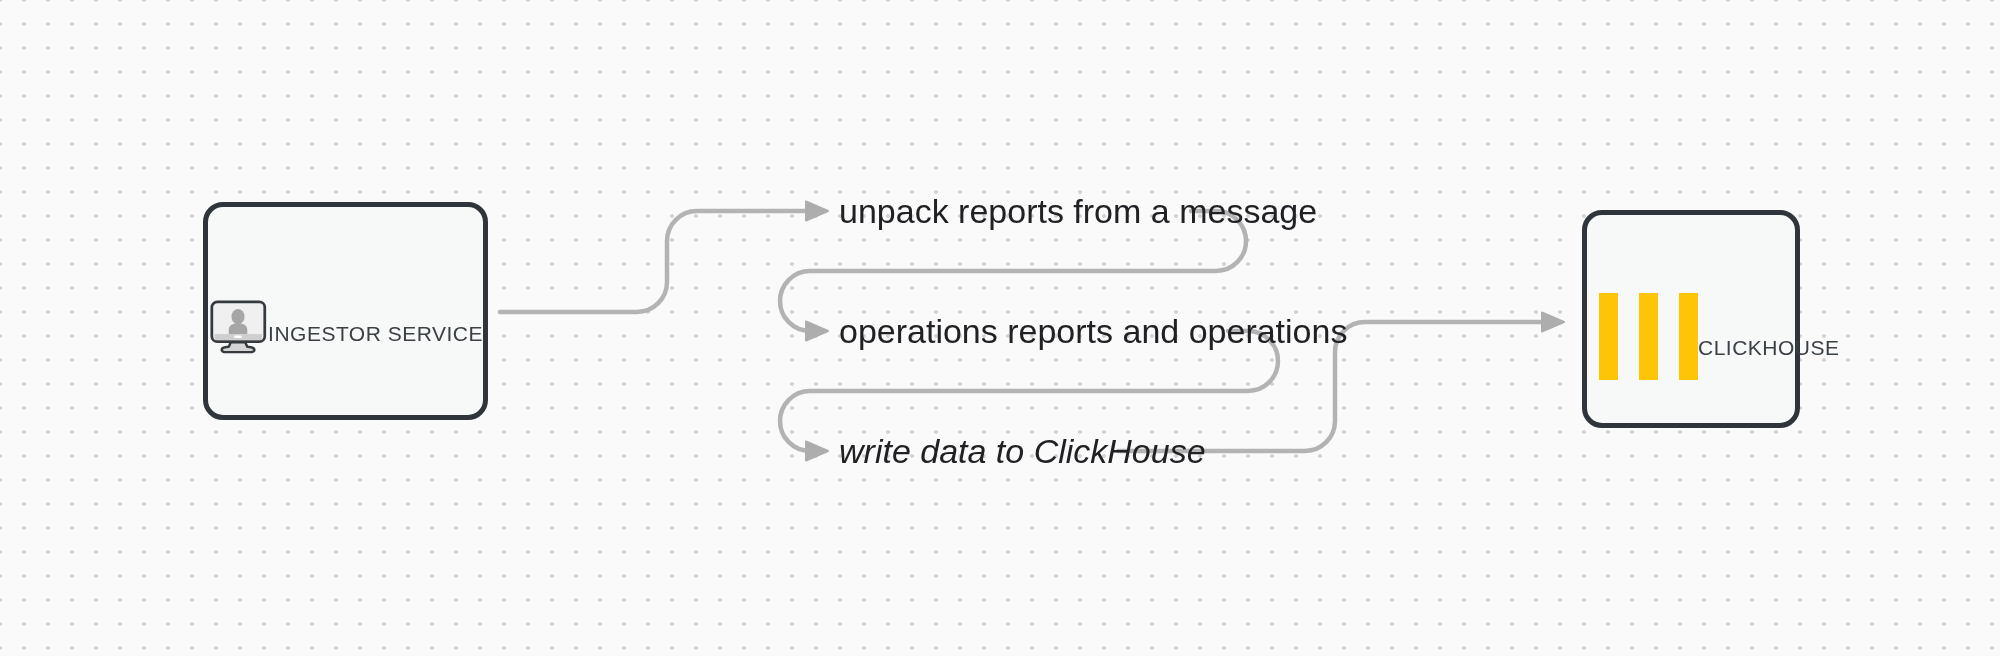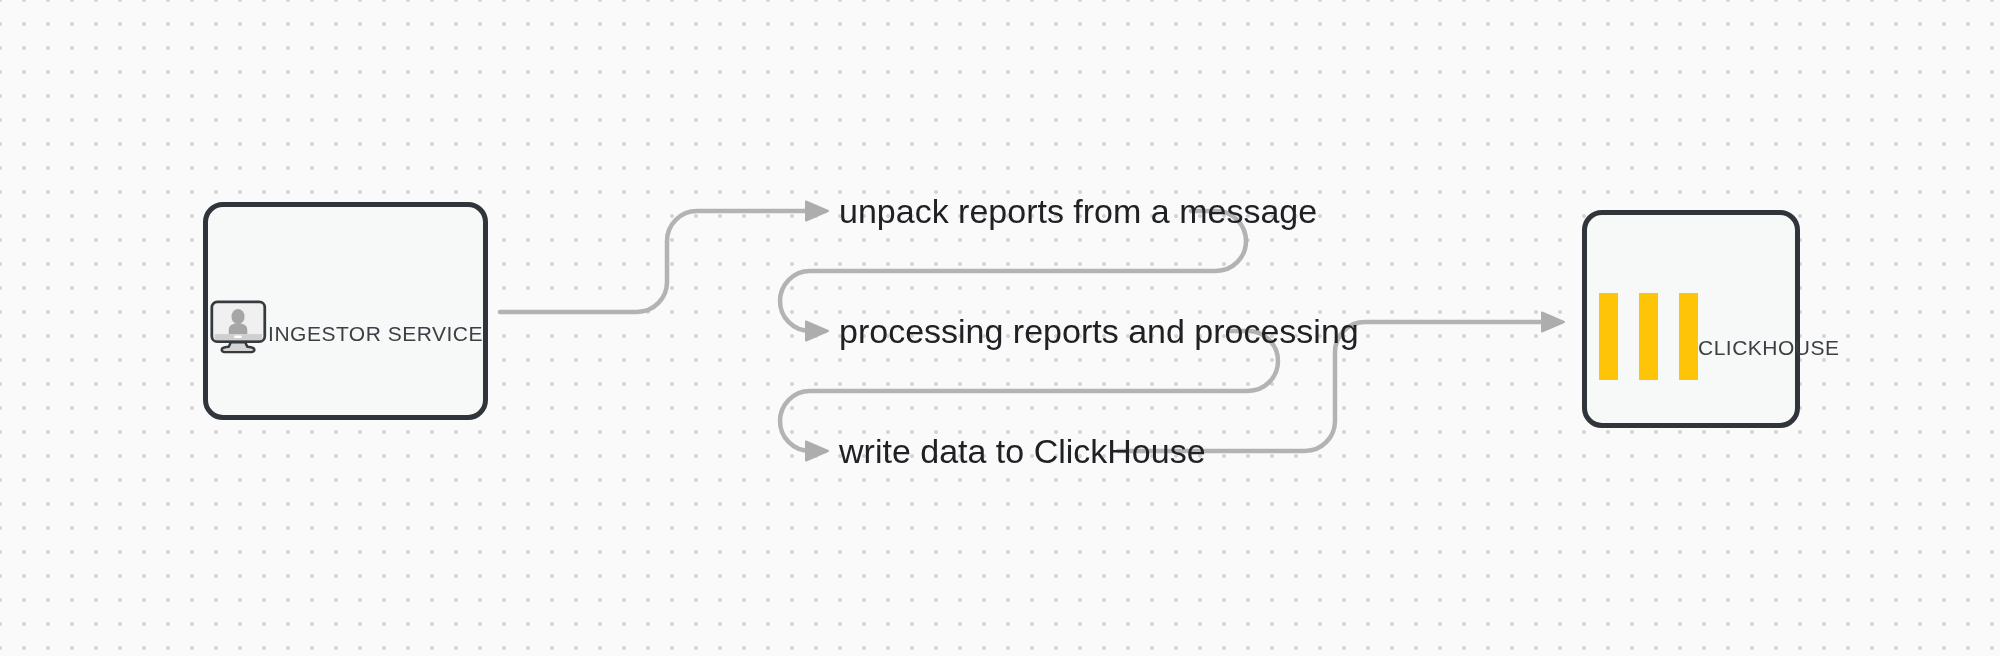--- a/index.html
+++ b/index.html
@@ -42,21 +42,21 @@
     letter-spacing: 0.5px; white-space: nowrap;
   }
   #node-ingestor .node-label   { margin-top: 14px; }
   #node-clickhouse .node-label { margin-top: 23px; }
   .step-label {
     position: absolute; left: 839px; height: 30px; line-height: 30px;
     font-size: 34px; color: var(--text, #202124); white-space: nowrap;
   }
   #step-1 { top: 196px; }
   #step-2 { top: 316px; }
-  #step-3 { top: 436px; }
+  #step-3 { top: 436px; font-style: italic; }
   .ch-bars { display: flex; gap: 21px; height: 87px; }
   .ch-bar  { width: 19px; background: var(--clickhouse-yellow, #fdc408); }
 </style>
 </head>
 <body style="--background: #fafafa; --dot: #d4d4d4; --connector: #b3b3b3; --arrowhead: #adadad; --node-border: #2f353a; --node-fill: #f7f8f8; --text: #202124; --label: #3b4045; --clickhouse-yellow: #fdc408;">
 
 <svg class="connector-layer" viewBox="0 0 2000 656">
   <path class="connector" d="M 500 312 H 637 A 30 30 0 0 0 667 282 V 241 A 30 30 0 0 1 697 211 H 806"></path>
   <polygon class="arrowhead" points="828,211 806,201.5 806,220.5"></polygon>
 
@@ -85,14 +85,14 @@
 <div class="node" id="node-clickhouse">
   <div class="ch-bars">
     <div class="ch-bar"></div>
     <div class="ch-bar"></div>
     <div class="ch-bar"></div>
   </div>
   <div class="node-label">CLICKHOUSE</div>
 </div>
 
 <div class="step-label" id="step-1">unpack reports from a message</div>
-<div class="step-label" id="step-2">processing reports and processing</div>
+<div class="step-label" id="step-2">operations reports and operations</div>
 <div class="step-label" id="step-3">write data to ClickHouse</div>
 
 </body></html>

